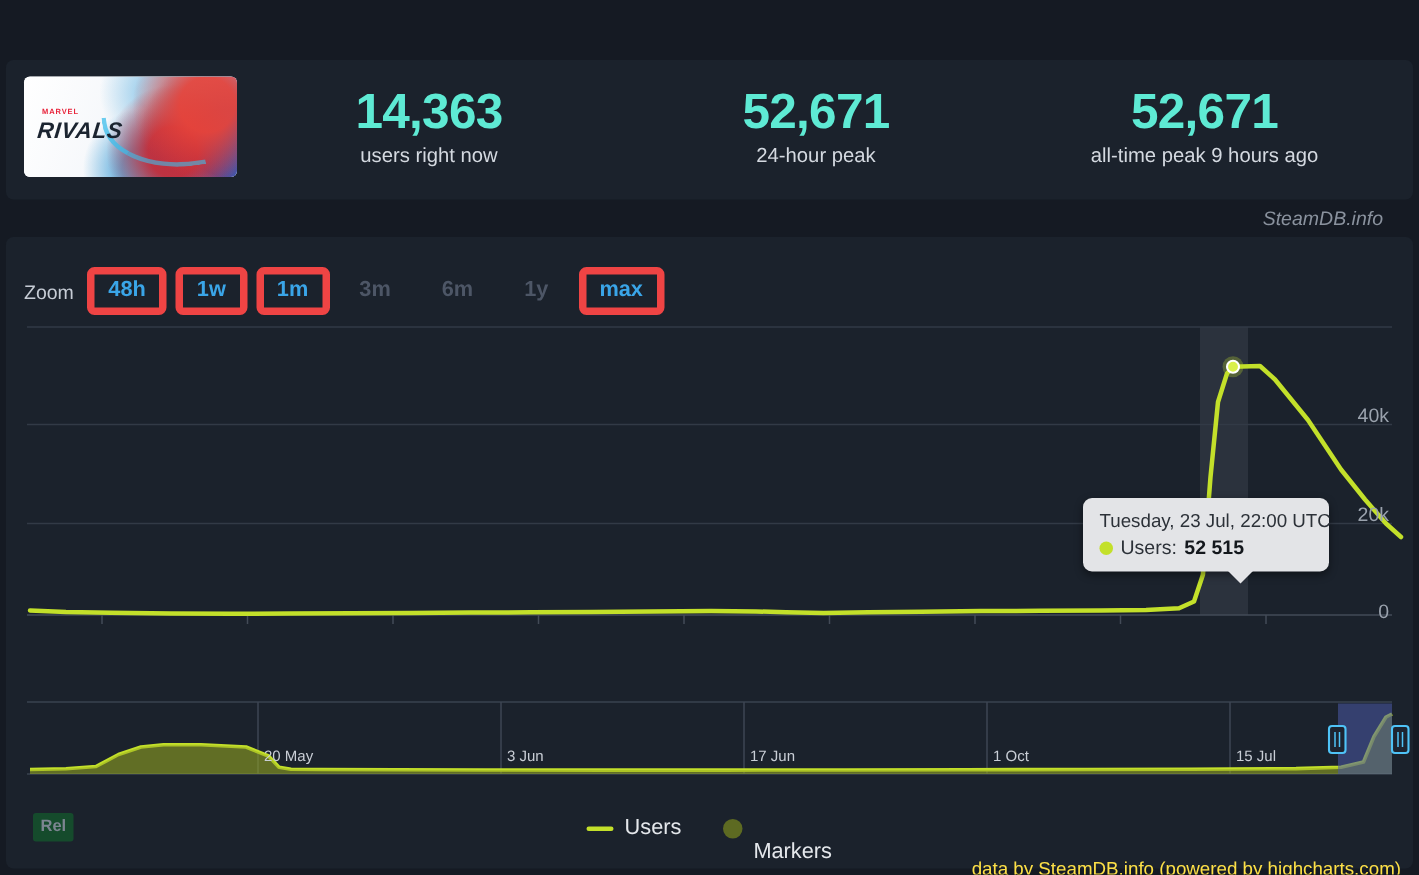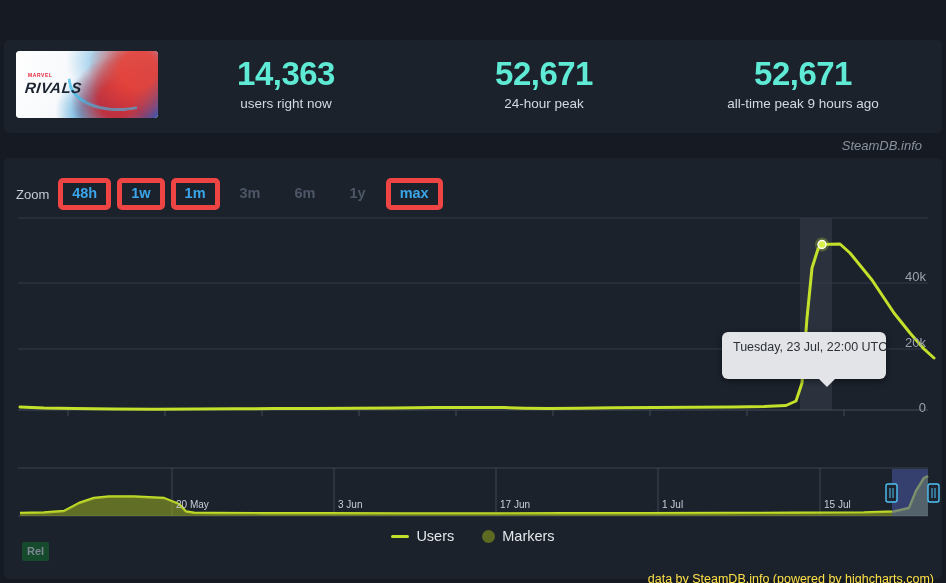--- a/index.html
+++ b/index.html
@@ -189,21 +189,21 @@
     cursor: pointer;
   }
 
   
   .tooltip {
     position: absolute;
     left: 718px; top: 174px;
     width: 164px;
     background: #e3e4e7;
     border-radius: 6px;
-    padding: 7px 10px 24px 11px;
+    padding: 7px 10px 8px 11px;
     box-shadow: 0 2px 6px rgba(0,0,0,0.45);
   }
   .tooltip .tt-date {
     font-size: 12.5px;
     color: #2c3138;
     white-space: nowrap;
     line-height: 16px;
   }
   .tooltip .tt-row {
     display: flex; align-items: center; gap: 5px;
@@ -245,21 +245,21 @@
     display: flex; justify-content: center; align-items: center; gap: 28px;
   }
   .legend-item { display: flex; align-items: center; gap: 7px; cursor: pointer; }
   .legend-item .lg-line {
     width: 18px; height: 3px; background: #c3e02a; border-radius: 2px;
   }
   .legend-item .lg-dot {
     width: 13px; height: 13px; border-radius: 50%; background: #5d6a22;
   }
   .legend-item .lg-text { font-size: 14.5px; color: #e4e7eb; }
-  .legend-item.off .lg-text { color: #e4e7eb; }
+  .legend-item.off .lg-text { color: #e4e7eb; margin-top: 32px; }
 
   .credit {
     position: absolute; right: 8px; top: 396px;
     font-size: 12.5px;
     color: #fde047;
     white-space: nowrap;
     margin-top: 18px;
   }
 </style>
 </head>
@@ -337,20 +337,25 @@
     </svg>
 
     <div class="axis-y-label" style="top: 111px;">40k</div>
     <div class="axis-y-label" style="top: 177px;">20k</div>
     <div class="axis-y-label" style="top: 242px;">0</div>
 
     <div class="marker-flag">Rel</div>
 
     <div class="tooltip">
       <div class="tt-date">Tuesday, 23 Jul, 22:00 UTC</div>
+      <div class="tt-row">
+        <span class="tt-dot"></span>
+        <span>Users:</span>
+        <span class="tt-val">52 515</span>
+      </div>
       <div class="tt-arrow"></div>
     </div>
 
     <div class="navigator">
       <svg width="938" height="52" viewBox="0 0 938 52">
         <line x1="14" y1="2" x2="924" y2="2" stroke="#3a434f" stroke-width="1"></line>
         <line x1="14" y1="50" x2="924" y2="50" stroke="#3a434f" stroke-width="1"></line>
 
         <g stroke="#3d4characters"></g>
         <g stroke="#3e4653" stroke-width="1">
@@ -374,21 +379,21 @@
 
         <g>
           <rect x="924" y="18" width="11" height="18" rx="2" fill="#1d2430" stroke="#4fc3f7" stroke-width="1.4"></rect>
           <line x1="928" y1="22" x2="928" y2="32" stroke="#4fc3f7" stroke-width="1"></line>
           <line x1="931" y1="22" x2="931" y2="32" stroke="#4fc3f7" stroke-width="1"></line>
         </g>
       </svg>
       <div class="nav-label" style="left: 172px;">20 May</div>
       <div class="nav-label" style="left: 334px;">3 Jun</div>
       <div class="nav-label" style="left: 496px;">17 Jun</div>
-      <div class="nav-label" style="left: 658px;">1 Jul</div>
+      <div class="nav-label" style="left: 658px;">1 Oct</div>
       <div class="nav-label" style="left: 820px;">15 Jul</div>
     </div>
 
     <div class="legend">
       <div class="legend-item">
         <span class="lg-line"></span>
         <span class="lg-text">Users</span>
       </div>
       <div class="legend-item off">
         <span class="lg-dot"></span>

